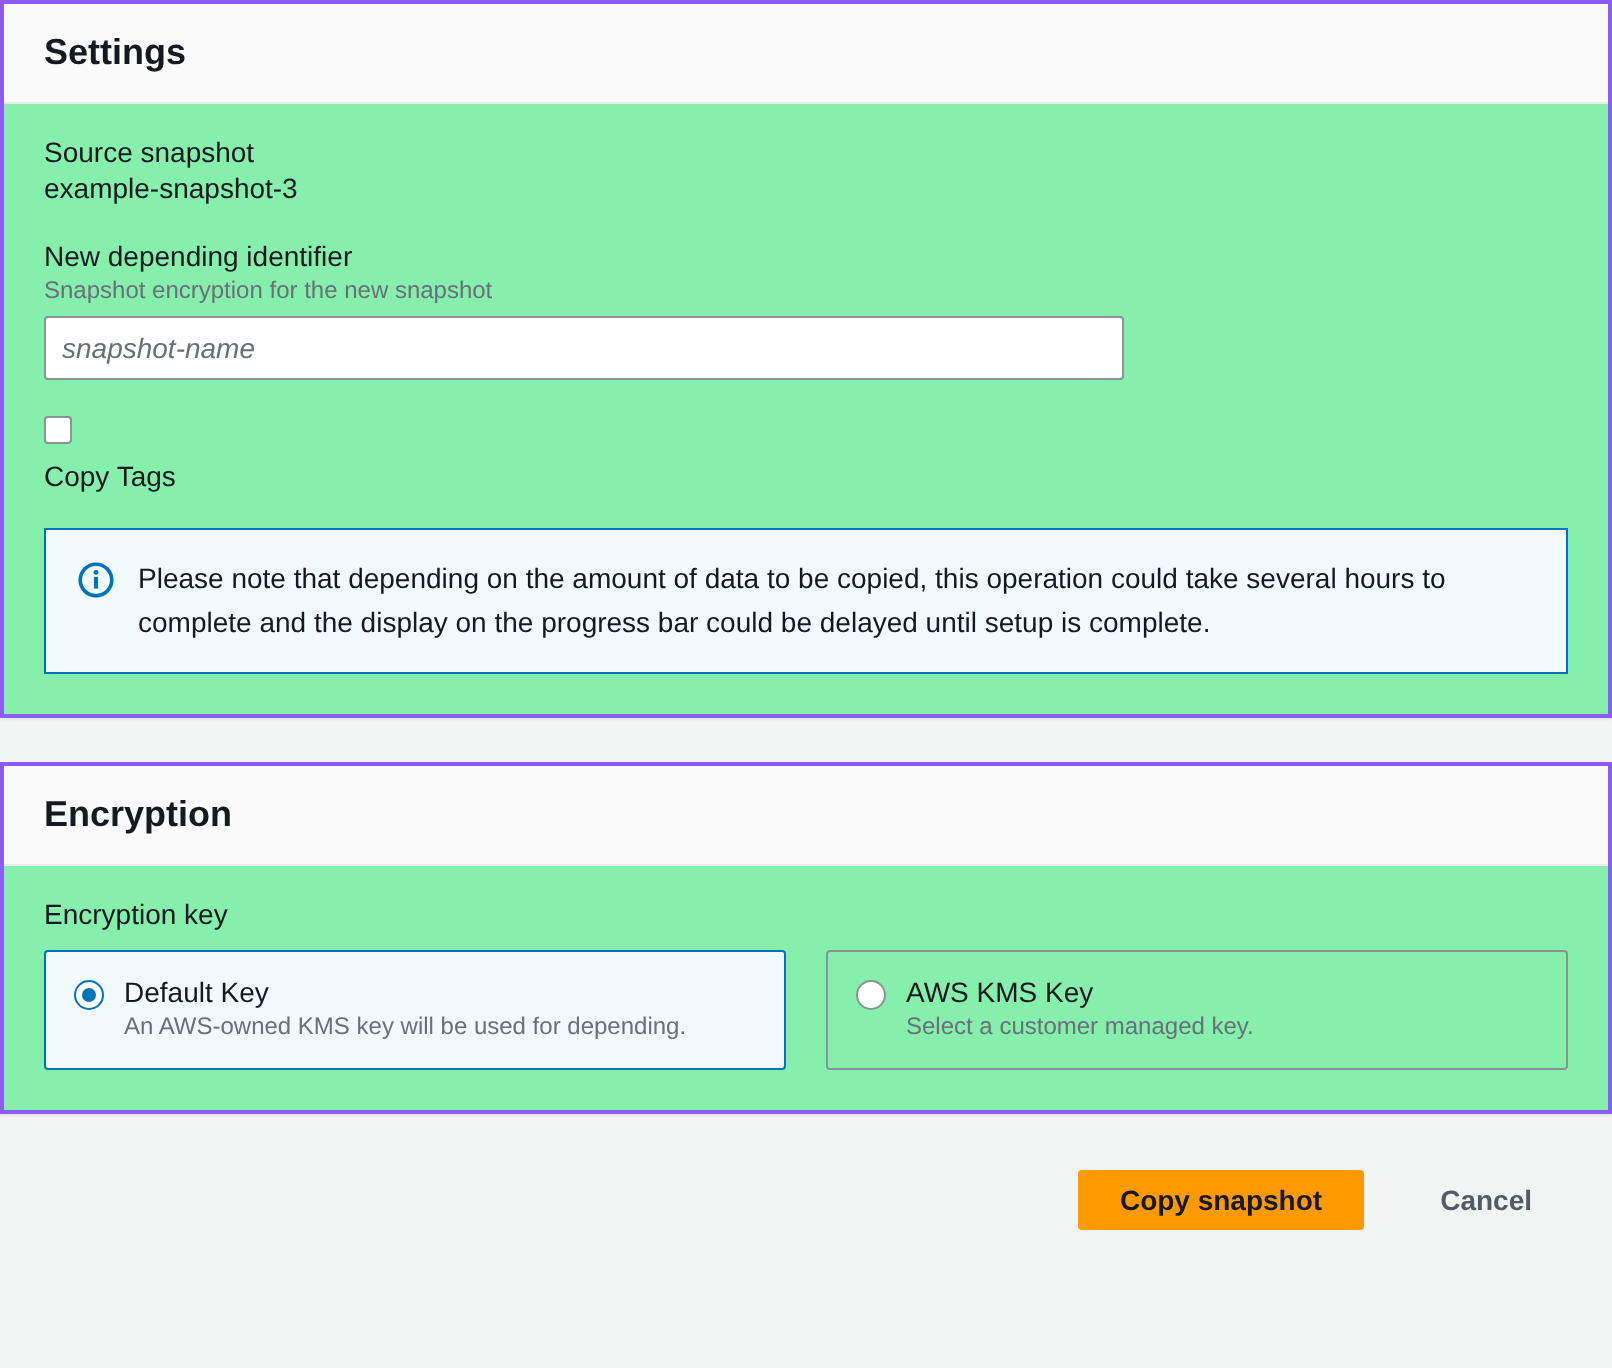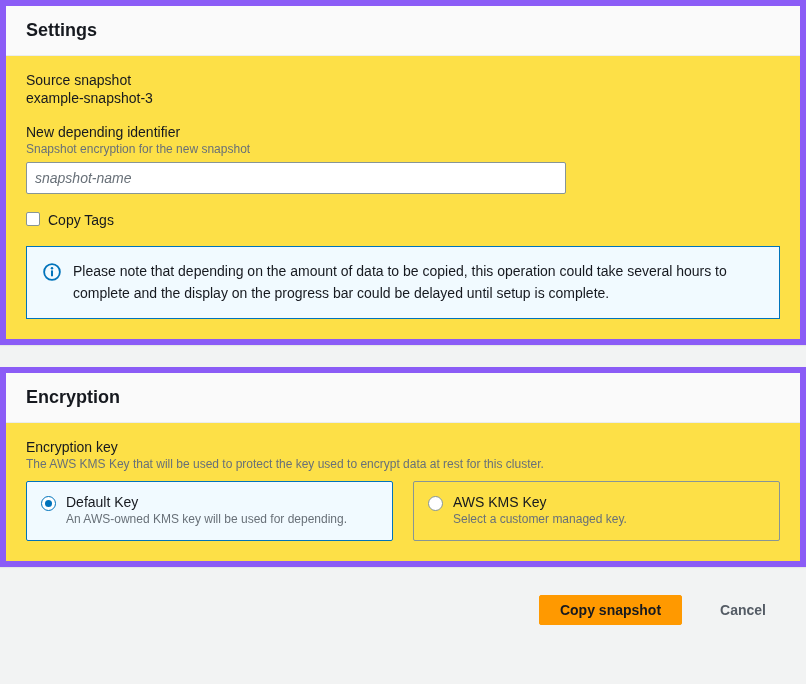--- a/index.html
+++ b/index.html
@@ -5,22 +5,22 @@
   * { box-sizing: border-box; margin: 0; padding: 0; }
   body {
     font-family: "Amazon Ember", "Helvetica Neue", Arial, sans-serif;
     background: #f2f3f3;
     color: #16191f;
     font-size: 14px;
     width: 806px;
     padding: 0;
   }
   .panel {
-    background: #fde047;
-    border: 6px solid #8b5cf6;
+    background: #86efac;
+    border: 2px solid #8b5cf6;
     box-shadow: 0 1px 1px rgba(0,0,0,0.05);
     margin-bottom: 22px;
   }
   .panel-header {
     padding: 14px 20px 14px 20px;
     border-bottom: 1px solid #eaeded;
     background: #fafafa;
   }
   .panel-header h2 {
     font-size: 18px;
@@ -58,20 +58,21 @@
   }
   input[type="text"]::placeholder {
     font-style: italic;
     color: #687078;
   }
   .checkbox-row {
     display: flex;
     align-items: flex-start;
     gap: 8px;
     margin-bottom: 18px;
+    flex-direction: column;
   }
   .checkbox {
     width: 14px;
     height: 14px;
     border: 1px solid #879596;
     border-radius: 2px;
     background: #fff;
     flex-shrink: 0;
   }
   .info-box {
@@ -208,21 +209,20 @@
   </div>
 </div>
 
 <div class="panel">
   <div class="panel-header">
     <h2>Encryption</h2>
   </div>
   <div class="panel-body">
 
     <div class="field-label">Encryption key</div>
-    <div class="field-desc">The AWS KMS Key that will be used to protect the key used to encrypt data at rest for this cluster.</div>
 
     <div class="radio-row">
 
       <div class="radio-card selected">
         <div class="radio-outer">
           <div class="radio-inner"></div>
         </div>
         <div>
           <div class="radio-title">Default Key</div>
           <div class="radio-desc">An AWS-owned KMS key will be used for depending.</div>

